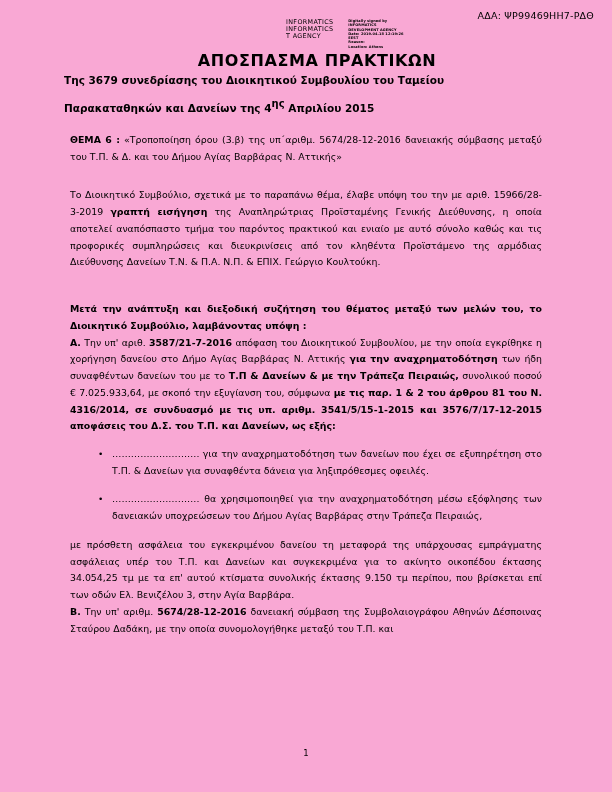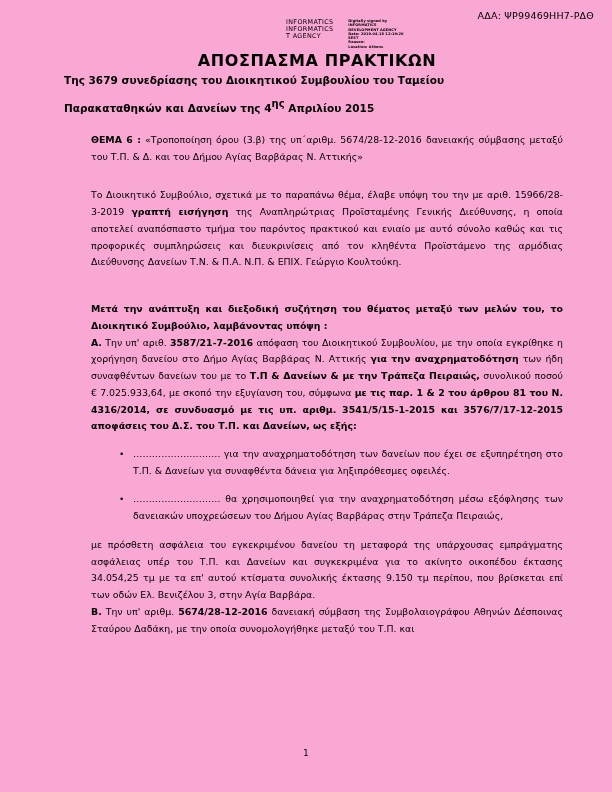--- a/index.html
+++ b/index.html
@@ -84,21 +84,20 @@
   .sup { font-size: 10px; vertical-align: super; }
 
   
   .body-wrap {
     position: absolute;
     top: 132px;
     left: 70px;
     width: 472px;
     font-size: 9.4px;
     line-height: 1.78;
-    margin-left: 21px;
   }
   .para {
     text-align: justify;
     margin: 0;
   }
   .gap-sm { height: 11px; }
   .gap-md { height: 22px; }
   .gap-lg { height: 30px; }
   b, .b { font-weight: bold; }
 

